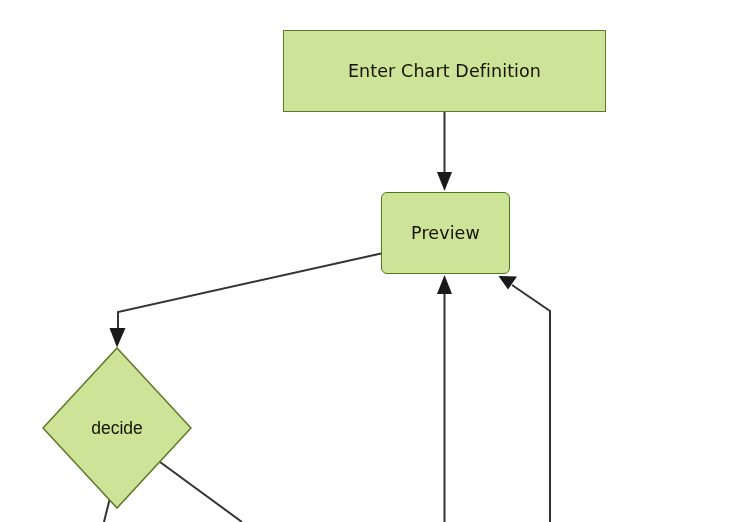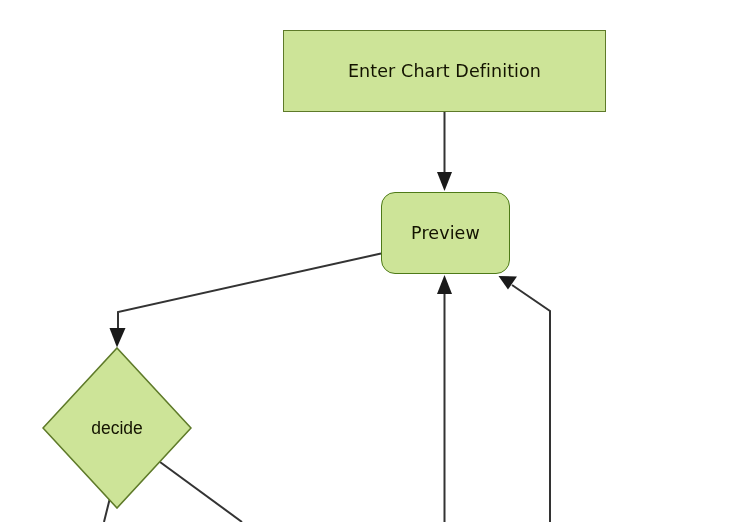--- a/index.html
+++ b/index.html
@@ -40,21 +40,21 @@
     z-index: 2;
   }
   .node-rect {
     background: #cde498;
     border: 1.4px solid #5e7a29;
     align-items: center;
   }
   .node-rounded {
     background: #cde498;
     border: 1.6px solid #4e7a18;
-    border-radius: 14px;
+    border-radius: 6px;
   }
   .node-diamond-wrap {
     position: absolute;
     z-index: 2;
   }
   .node-diamond-wrap svg {
     position: absolute;
     left: 0;
     top: 0;
     display: block;

